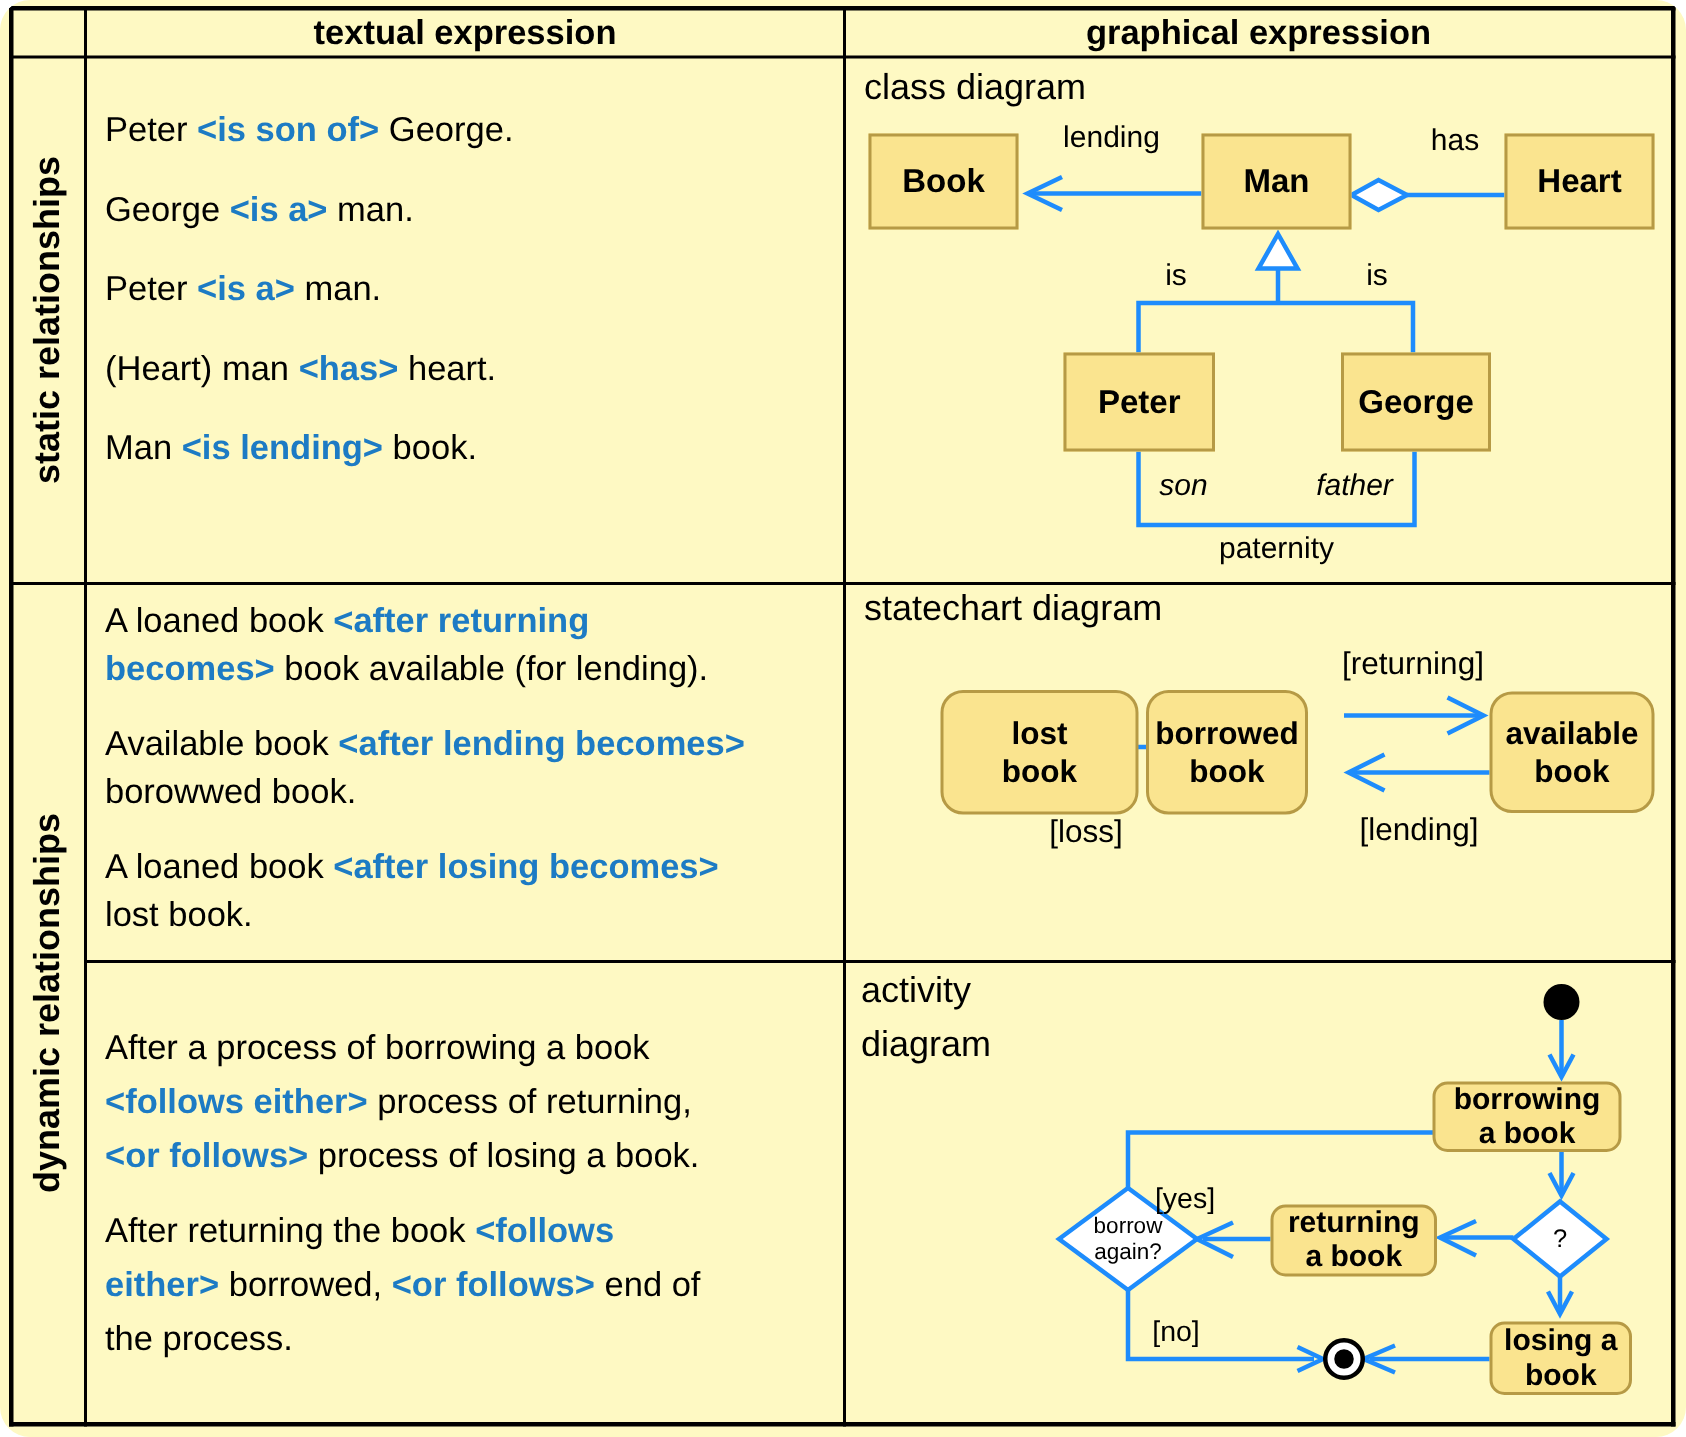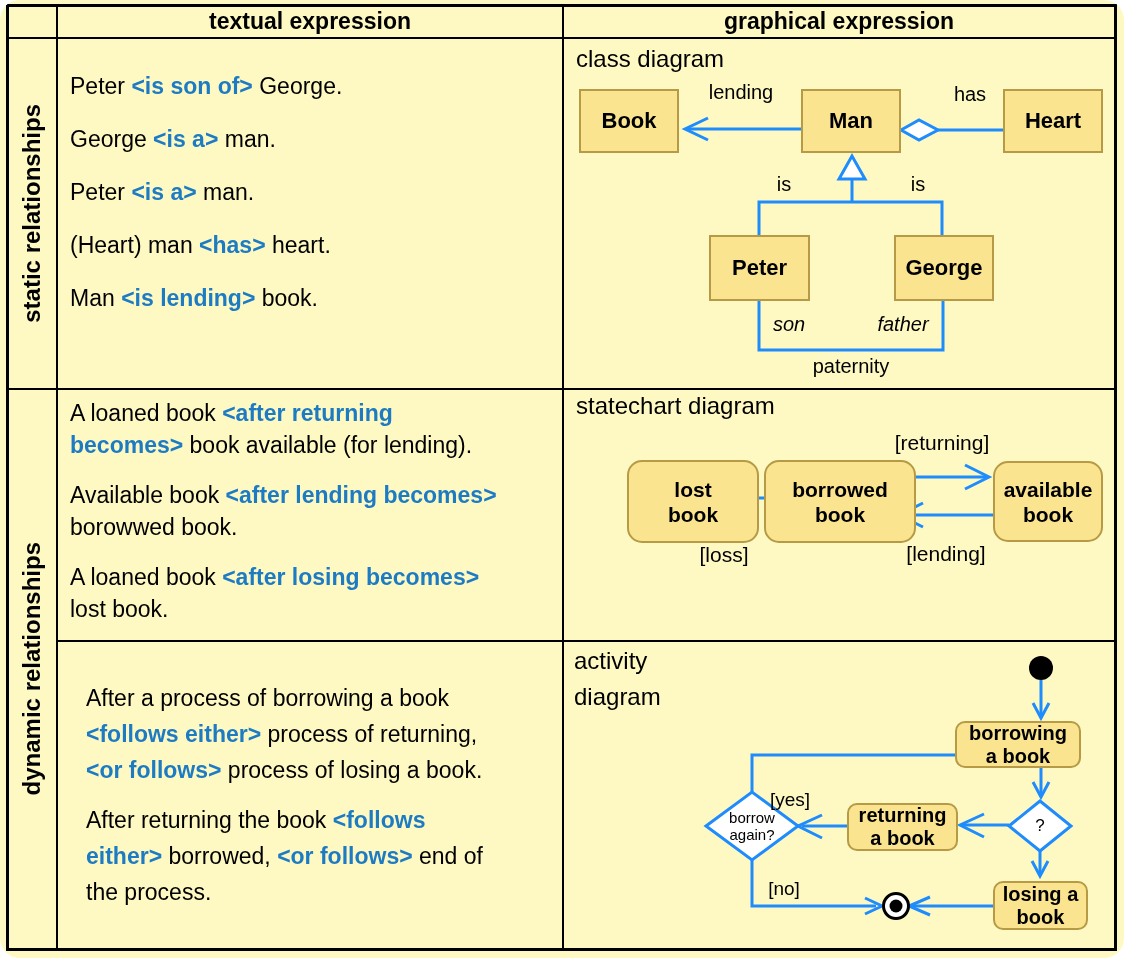--- a/index.html
+++ b/index.html
@@ -14,21 +14,21 @@
   .scell{position:absolute;display:flex;align-items:center;justify-content:center;}
   .vtext{writing-mode:vertical-rl;transform:rotate(180deg);
          font-weight:700;font-size:24px;white-space:nowrap;}
   
   .tcell{position:absolute;font-size:23px;color:#000;}
   .tcell p{margin:0;}
   .cell-static{left:57px;top:39px;width:495px;padding:34px 0 0 13px;}
   .cell-static p{line-height:27px;margin-bottom:26px;}
   .cell-state{left:57px;top:390px;width:495px;padding:7px 0 0 13px;}
   .cell-state p{line-height:32px;margin-bottom:18px;}
-  .cell-act{left:57px;top:642px;width:495px;padding:38px 0 0 29px;}
+  .cell-act{left:57px;top:642px;width:495px;padding:38px 0 0 13px;}
   .cell-act p{line-height:36px;margin-bottom:14px;}
   .kw{color:var(--kw-blue,#1d7bc4);font-weight:700;}
   
   .dtitle{position:absolute;font-size:24px;white-space:nowrap;}
   
   .node{position:absolute;box-sizing:border-box;z-index:2;
         background:var(--node-fill,#fae48f);border:2px solid var(--node-border,#b69a45);
         display:flex;flex-direction:column;align-items:center;justify-content:center;
         font-weight:700;text-align:center;}
   .cbox{font-size:22px;}
@@ -149,21 +149,21 @@
   <div class="dlabel" style="left:918px;top:173px;">is</div>
   <div class="dlabel it" style="left:789px;top:313px;">son</div>
   <div class="dlabel it" style="left:903px;top:313px;">father</div>
   <div class="dlabel" style="left:851px;top:355px;">paternity</div>
 
   <div class="dtitle" style="left:576px;top:392px;">statechart diagram</div>
   <div class="node sbox" style="left:579px;top:460px;width:132px;height:83px;margin-left:48px;">
     <div>lost</div>
     <div>book</div>
   </div>
-  <div class="node sbox" style="left:764px;top:460px;width:152px;height:83px;">
+  <div class="node sbox" style="left:764px;top:460px;width:108px;height:83px;">
     <div>borrowed</div>
     <div>book</div>
   </div>
   <div class="node sbox" style="left:993px;top:461px;width:110px;height:81px;">
     <div>available</div>
     <div>book</div>
   </div>
   <div class="dlabel glabel" style="left:942px;top:431px;">[returning]</div>
   <div class="dlabel glabel" style="left:724px;top:543px;">[loss]</div>
   <div class="dlabel glabel" style="left:946px;top:542px;">[lending]</div>

